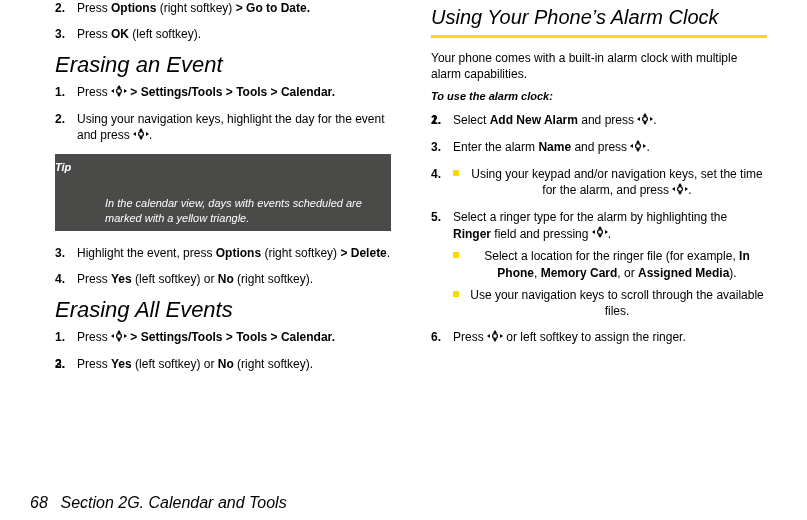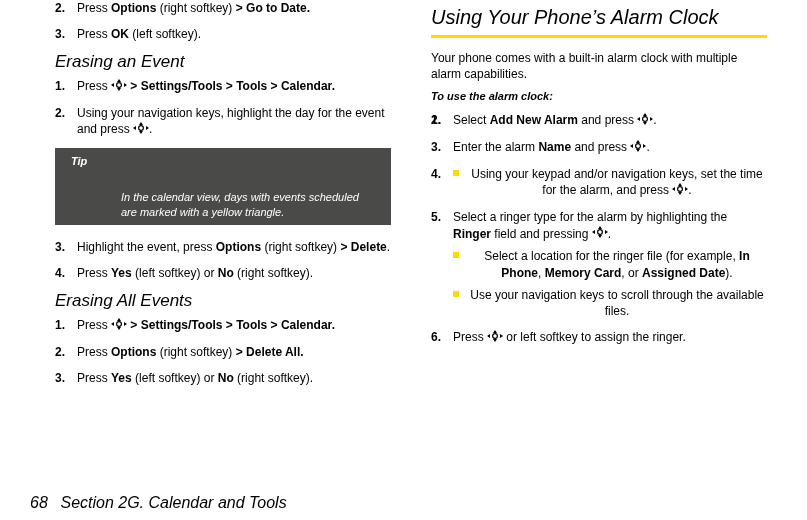--- a/index.html
+++ b/index.html
@@ -30,21 +30,21 @@
     font-size: 20px;
     margin: 6px 0 6px 0;
   }
   .yellowbar {
     height: 3px;
     background: #fddb00;
     margin: 2px 0 12px 0;
   }
   .h2 {
     font-style: italic;
-    font-size: 17px;
+    font-size: 22px;
     margin: 10px 0 6px 0;
   }
   .runin {
     font-style: italic;
     font-weight: bold;
     font-size: 11px;
     margin: 8px 0 6px 0;
   }
   ol.steps {
     list-style: none;
@@ -75,21 +75,21 @@
     left: 0;
     top: 4px;
     width: 6px;
     height: 6px;
     background: #fddb00;
   }
   .bital { font-weight: bold; }
   .tipbox {
     background: #4a4a49;
     color: #fff;
-    padding: 6px 16px;
+    padding: 6px 0;
     margin: 10px 0 14px 0;
     font-size: 11px;
     font-style: italic;
     display: flex;
     line-height: 1.3;
   }
   .tipbox .tlabel {
     font-weight: bold;
     width: 50px;
     flex-shrink: 0;
@@ -152,21 +152,21 @@
       </ol>
     <div class="h2">Erasing All Events</div>
     <ol class="steps">
         <li><span class="num">1.</span><span>Press <span class="nav-icon"><svg width="16" height="12" viewBox="0 0 16 12">
                 <polygon points="8,0 10,3 6,3" fill="#000"></polygon>
                 <polygon points="8,12 10,9 6,9" fill="#000"></polygon>
                 <polygon points="0,6 3,4 3,8" fill="#000"></polygon>
                 <polygon points="16,6 13,4 13,8" fill="#000"></polygon>
                 <circle cx="8" cy="6" r="2.4" fill="none" stroke="#000" stroke-width="1.2"></circle>
               </svg></span> <span class="bital">&gt; Settings/Tools &gt; Tools &gt; Calendar.</span></span></li>
-        <li><span class="num">2.</span><span>Press <span class="bital">Options</span> (right softkey) <span class="bital">&gt; Delete All.</span></span></li>
+        <li><span class="num">2.</span></li>
         <li><span class="num">3.</span><span>Press <span class="bital">Yes</span> (left softkey) or <span class="bital">No</span> (right softkey).</span></li>
       </ol>
   </div>
 
   <div class="col">
     <div class="h1">Using Your Phone’s Alarm Clock</div>
     <div class="yellowbar"></div>
     <div style="line-height:1.35;">Your phone comes with a built-in alarm clock with multiple alarm capabilities.</div>
     <div class="runin">To use the alarm clock:</div>
     <ol class="steps">
@@ -191,21 +191,21 @@
                   <polygon points="0,6 3,4 3,8" fill="#000"></polygon>
                   <polygon points="16,6 13,4 13,8" fill="#000"></polygon>
                   <circle cx="8" cy="6" r="2.4" fill="none" stroke="#000" stroke-width="1.2"></circle>
                 </svg></span>.</span></div></li>
         <li><span class="num">5.</span><span>Select a ringer type for the alarm by highlighting the <span class="bital">Ringer</span> field and pressing <span class="nav-icon"><svg width="16" height="12" viewBox="0 0 16 12">
                 <polygon points="8,0 10,3 6,3" fill="#000"></polygon>
                 <polygon points="8,12 10,9 6,9" fill="#000"></polygon>
                 <polygon points="0,6 3,4 3,8" fill="#000"></polygon>
                 <polygon points="16,6 13,4 13,8" fill="#000"></polygon>
                 <circle cx="8" cy="6" r="2.4" fill="none" stroke="#000" stroke-width="1.2"></circle>
-              </svg></span>.</span><div class="sub"><span class="sq"></span><span>Select a location for the ringer file (for example, <span class="bital">In Phone</span>, <span class="bital">Memory Card</span>, or <span class="bital">Assigned Date</span>).</span></div><div class="sub"><span class="sq"></span><span>Use your navigation keys to scroll through the available files.</span></div></li>
+              </svg></span>.</span><div class="sub"><span class="sq"></span><span>Select a location for the ringer file (for example, <span class="bital">In Phone</span>, <span class="bital">Memory Card</span>, or <span class="bital">Assigned Media</span>).</span></div><div class="sub"><span class="sq"></span><span>Use your navigation keys to scroll through the available files.</span></div></li>
         <li><span class="num">6.</span><span>Press <span class="nav-icon"><svg width="16" height="12" viewBox="0 0 16 12">
                 <polygon points="8,0 10,3 6,3" fill="#000"></polygon>
                 <polygon points="8,12 10,9 6,9" fill="#000"></polygon>
                 <polygon points="0,6 3,4 3,8" fill="#000"></polygon>
                 <polygon points="16,6 13,4 13,8" fill="#000"></polygon>
                 <circle cx="8" cy="6" r="2.4" fill="none" stroke="#000" stroke-width="1.2"></circle>
               </svg></span> or left softkey to assign the ringer.</span></li>
       </ol>
   </div>
 

